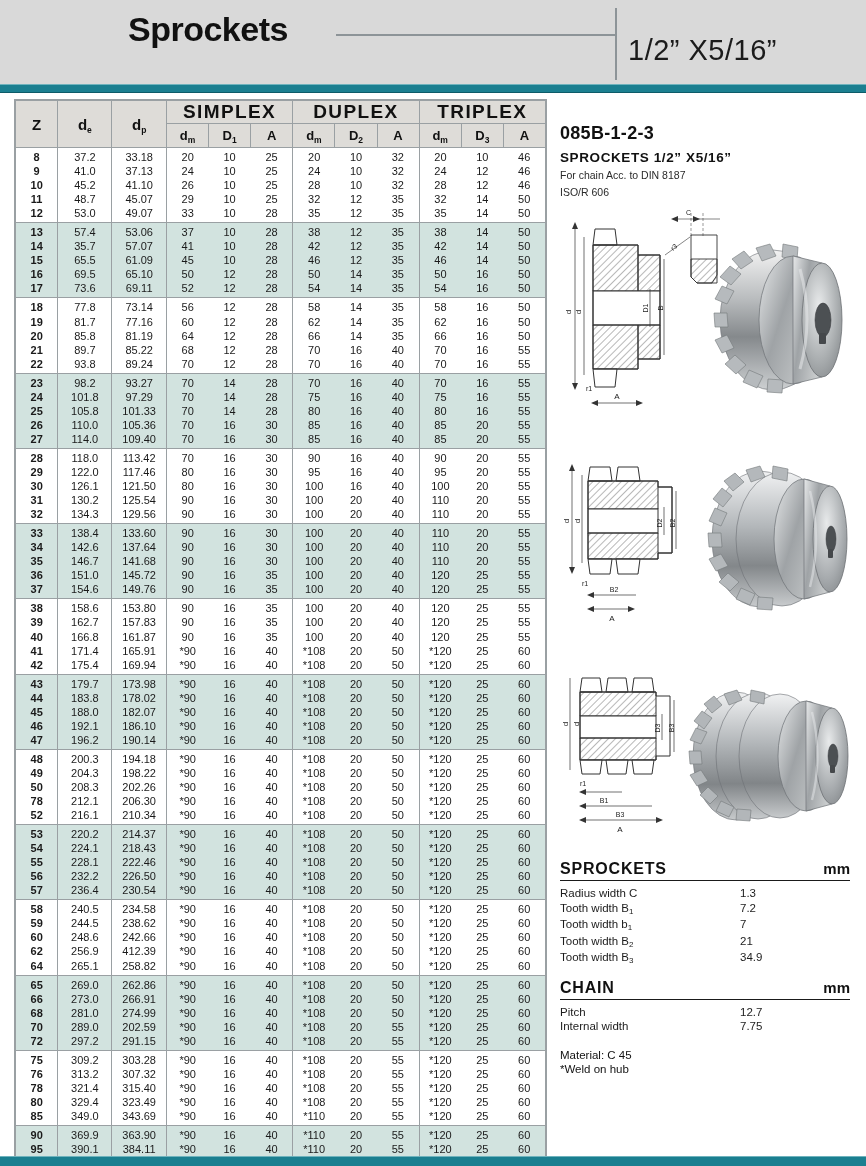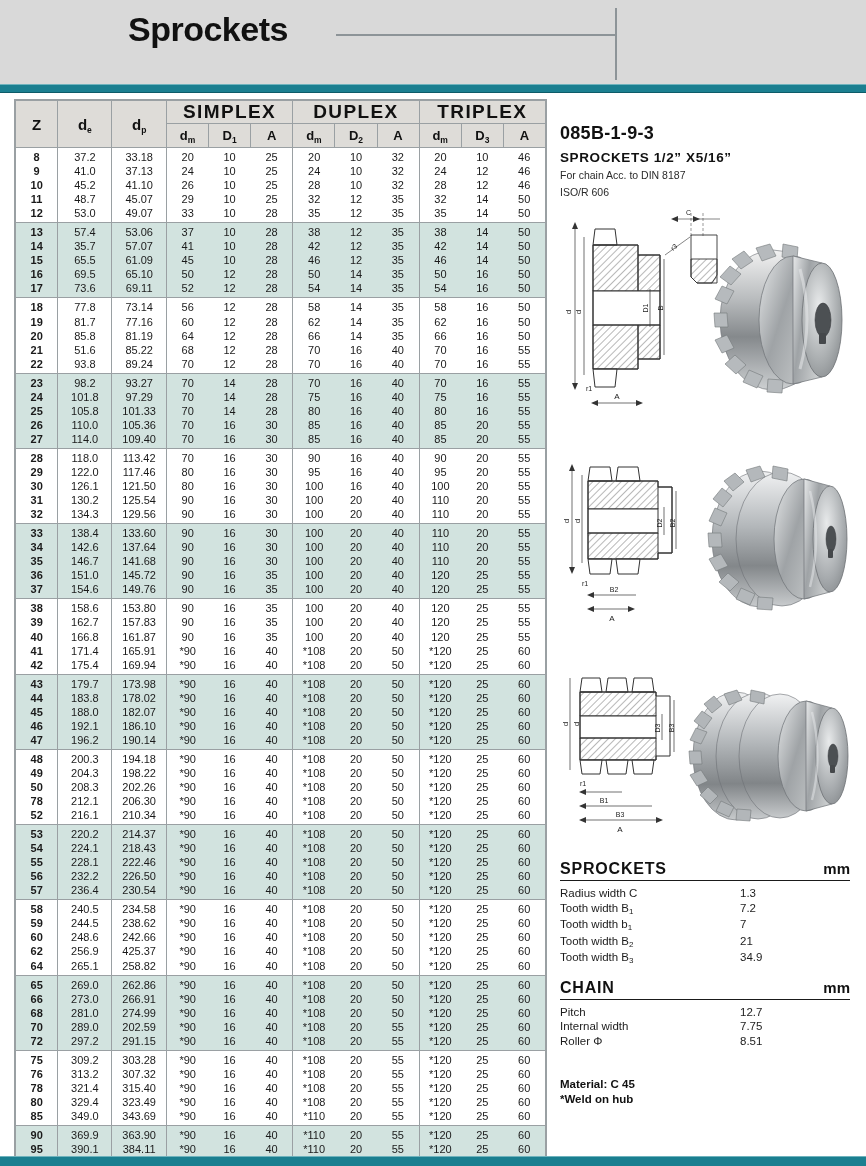--- a/index.html
+++ b/index.html
@@ -220,34 +220,35 @@
   .spec-row .lbl { width: 180px; }
   .spec-row .val { width: 70px; text-align: left; }
   .spec-row sub {
     font-size: 8px;
     vertical-align: baseline;
     position: relative;
     bottom: -2px;
   }
   .spec-rows { margin-top: 5px; }
   .material {
-    margin-top: 29px;
+    margin-top: 14px;
     font-size: 11.5px;
-    font-weight: bold;
+    font-weight: normal;
     color: #111;
     line-height: 14.5px;
   }
 </style>
 </head>
 <body>
 
 <div class="page-header">
   <div class="header-title">Sprockets</div>
   <div class="header-rule"></div>
   <div class="header-vrule"></div>
+  <div class="header-size">1/2” X5/16”</div>
 </div>
 <div class="teal-bar"></div>
 
 <div class="main">
 
   <div class="table-wrap">
     <table class="spec">
       <colgroup>
         <col class="c-z">
           <col class="c-de">
@@ -461,21 +462,21 @@
             <td>28</td>
             <td class="vsep-left">66</td>
             <td>14</td>
             <td>35</td>
             <td class="vsep-left">66</td>
             <td>16</td>
             <td style="border-right: 1px solid rgb(154, 160, 163);">50</td>
           </tr>
           <tr class="plain">
             <td class="z vsep-left">21</td>
-            <td class="vsep-left">51.6</td>
+            <td class="vsep-left">89.7</td>
             <td class="vsep-left">85.22</td>
             <td class="vsep-left">68</td>
             <td>12</td>
             <td>28</td>
             <td class="vsep-left">70</td>
             <td>16</td>
             <td>40</td>
             <td class="vsep-left">70</td>
             <td>16</td>
             <td style="border-right: 1px solid rgb(154, 160, 163);">55</td>
@@ -1022,21 +1023,21 @@
             <td class="vsep-left">*108</td>
             <td>20</td>
             <td>50</td>
             <td class="vsep-left">*120</td>
             <td>25</td>
             <td style="border-right: 1px solid rgb(154, 160, 163);">60</td>
           </tr>
           <tr class="plain">
             <td class="z vsep-left">62</td>
             <td class="vsep-left">256.9</td>
-            <td class="vsep-left">425.37</td>
+            <td class="vsep-left">412.39</td>
             <td class="vsep-left">*90</td>
             <td>16</td>
             <td>40</td>
             <td class="vsep-left">*108</td>
             <td>20</td>
             <td>50</td>
             <td class="vsep-left">*120</td>
             <td>25</td>
             <td style="border-right: 1px solid rgb(154, 160, 163);">60</td>
           </tr>
@@ -1235,21 +1236,21 @@
             <td class="vsep-left">*120</td>
             <td>25</td>
             <td style="border-right: 1px solid rgb(154, 160, 163);">60</td>
           </tr>
         </tbody>
     </table>
   </div>
 
   <div class="right">
 
-    <div class="code-title">085B-1-9-3</div>
+    <div class="code-title">085B-1-2-3</div>
     <div class="code-sub">SPROCKETS  1/2” X5/16”</div>
     <div class="code-note">For chain Acc. to DIN 8187</div>
     <div class="code-note">ISO/R 606</div>
 
     <div class="drawing-block" style="height:214px;">
       <svg class="dw-svg" width="300" height="214" viewBox="0 0 300 214">
         <defs>
           <pattern id="h1" patternUnits="userSpaceOnUse" width="5" height="5" patternTransform="rotate(45)">
             <line x1="0" y1="0" x2="0" y2="5" stroke="#333" stroke-width="0.7"></line>
           </pattern>
@@ -1564,24 +1565,20 @@
       </div>
       <div class="spec-rows" id="chain-spec-rows">
           <div class="spec-row">
             <div class="lbl">Pitch</div>
             <div class="val">12.7</div>
           </div>
           <div class="spec-row">
             <div class="lbl">Internal width</div>
             <div class="val">7.75</div>
           </div>
-          <div class="spec-row">
-            <div class="lbl">Roller Φ</div>
-            <div class="val">8.51</div>
-          </div>
         </div>
     </div>
 
     <div class="material">
       <div>Material: C 45</div>
       <div>*Weld on hub</div>
     </div>
 
   </div>
 </div>

